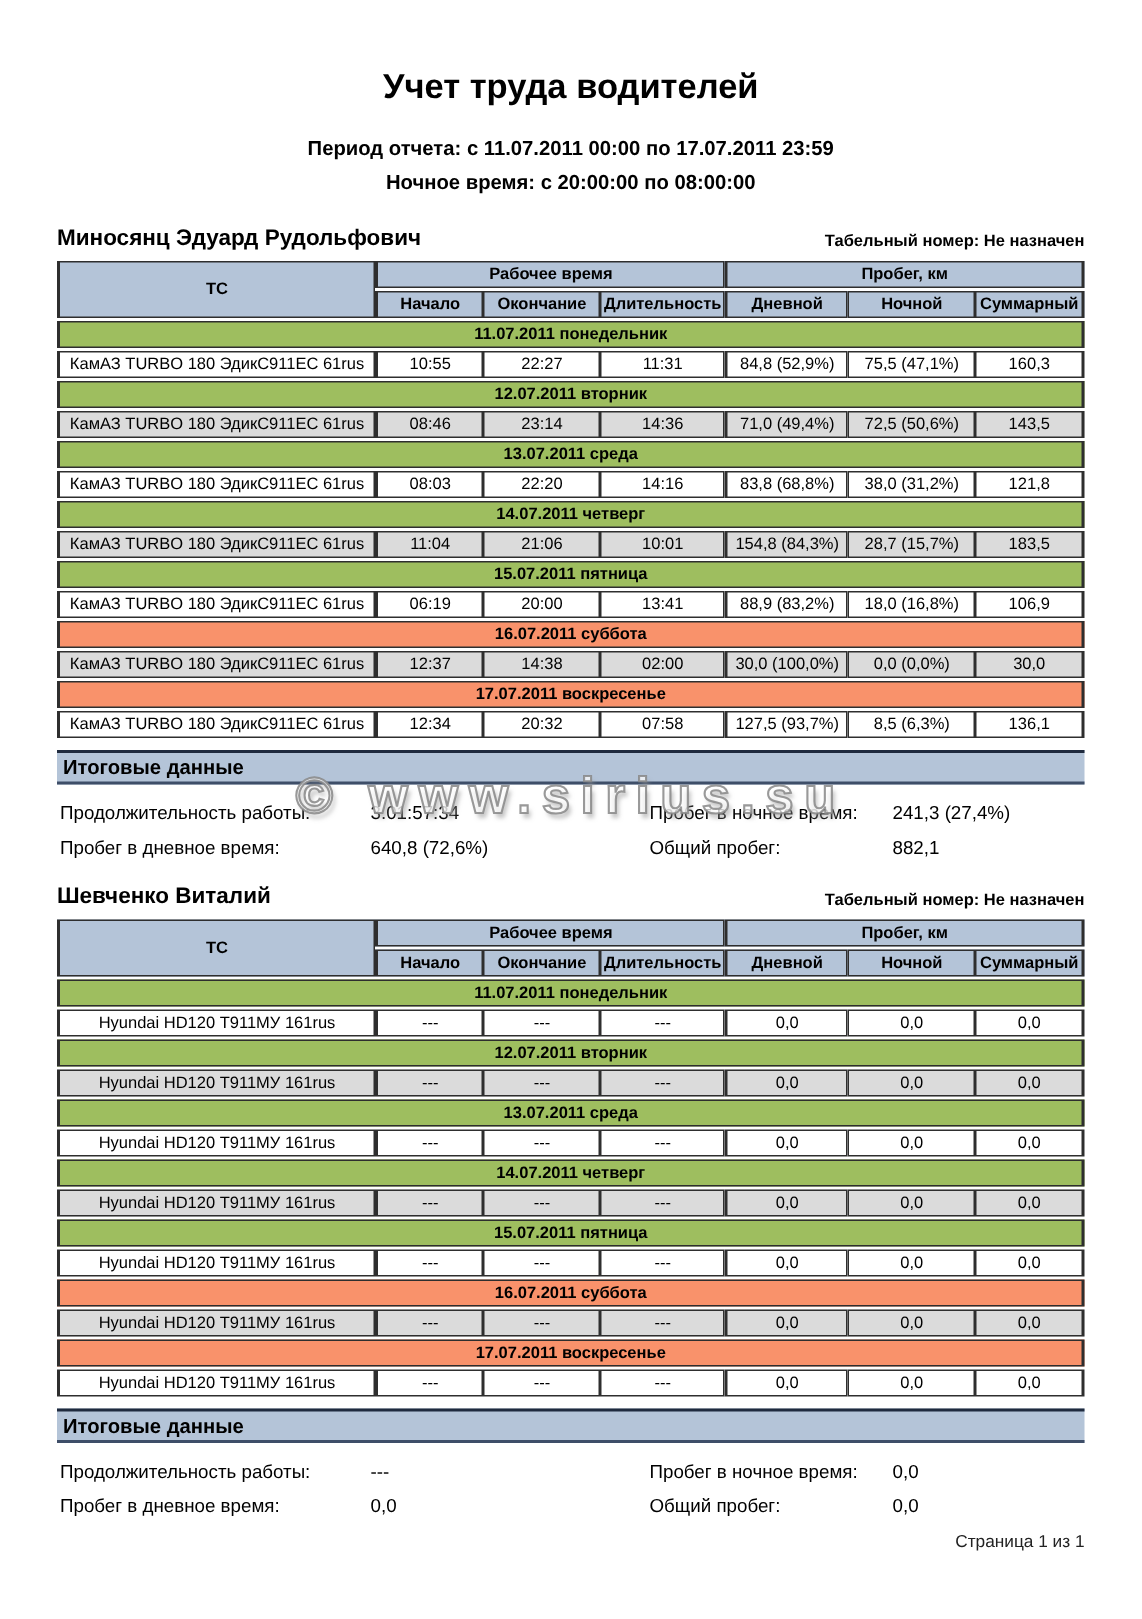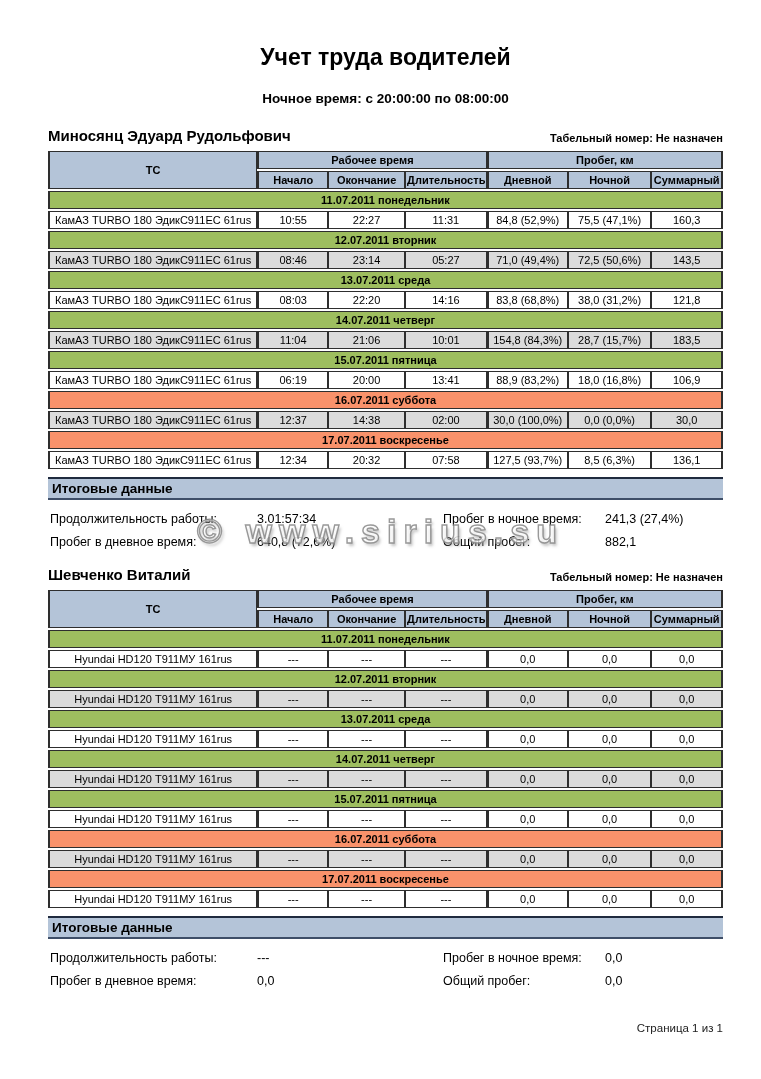--- a/index.html
+++ b/index.html
@@ -11,21 +11,21 @@
   }
   * { box-sizing: border-box; margin: 0; padding: 0; }
   body {
     font-family: "Liberation Sans", "DejaVu Sans", sans-serif;
     background: #fff; color: #000;
   }
   .page {
     position: relative; width: 761px; height: 1079px;
     background: #fff; overflow: hidden;
   }
-  .content { padding: 44px 38px 0 48px; }
+  .content { padding: 44px 38px 0 38px; }
   .title { text-align: center; font-size: 23px; font-weight: bold; margin-bottom: 16px; }
   .period-line { text-align: center; font-size: 13.5px; font-weight: bold; line-height: 23px; }
   .driver-section { margin-top: 17px; }
   .driver-head { display: flex; justify-content: space-between; align-items: flex-end; margin-bottom: 5px; }
   .driver-name { font-size: 15px; font-weight: bold; }
   .personnel { font-size: 11px; font-weight: bold; }
   table { width: 100%; border-collapse: separate; border-spacing: 0 2px; table-layout: fixed; }
   th, td {
     border: 1px solid var(--border-dark);
     text-align: center; vertical-align: middle;
@@ -62,20 +62,21 @@
     position: absolute; top: 1022px; right: 38px;
     font-size: 11.5px; color: #222; padding-left: 36px;
   }
 </style>
 </head>
 <body>
 
 <div class="page">
   <div class="content">
     <div class="title">Учет труда водителей</div>
+    <div class="period-line">Период отчета: с 11.07.2011 00:00 по 17.07.2011 23:59</div>
     <div class="period-line">Ночное время: с 20:00:00 по 08:00:00</div>
     <div id="drivers">
   <section class="driver-section">
     <div class="driver-head">
       <span class="driver-name">Миносянц Эдуард Рудольфович</span>
       <span class="personnel">Табельный номер: Не назначен</span>
     </div>
     <table>
       <colgroup>
         <col style="width:31%">
@@ -114,21 +115,21 @@
                 <td>75,5 (47,1%)</td>
                 <td>160,3</td>
               </tr>
               <tr class="day-band">
                 <td colspan="7">12.07.2011 вторник</td>
               </tr>
               <tr class="data-row shade">
                 <td>КамАЗ TURBO 180 ЭдикС911ЕС 61rus</td>
                 <td class="group-start">08:46</td>
                 <td>23:14</td>
-                <td>05:27</td>
+                <td>14:36</td>
                 <td class="group-start">71,0 (49,4%)</td>
                 <td>72,5 (50,6%)</td>
                 <td>143,5</td>
               </tr>
               <tr class="day-band">
                 <td colspan="7">13.07.2011 среда</td>
               </tr>
               <tr class="data-row">
                 <td>КамАЗ TURBO 180 ЭдикС911ЕС 61rus</td>
                 <td class="group-start">08:03</td>

